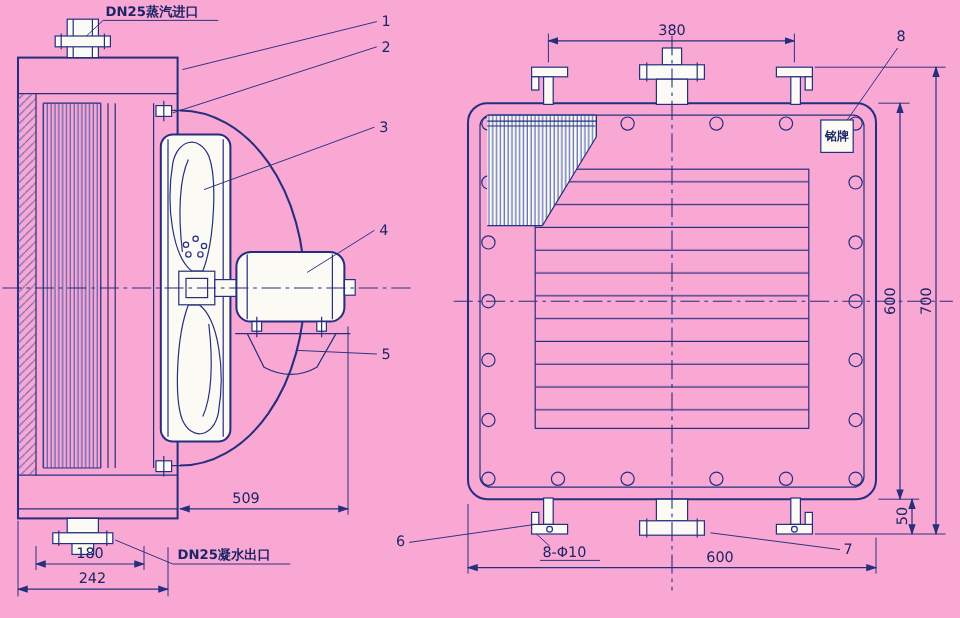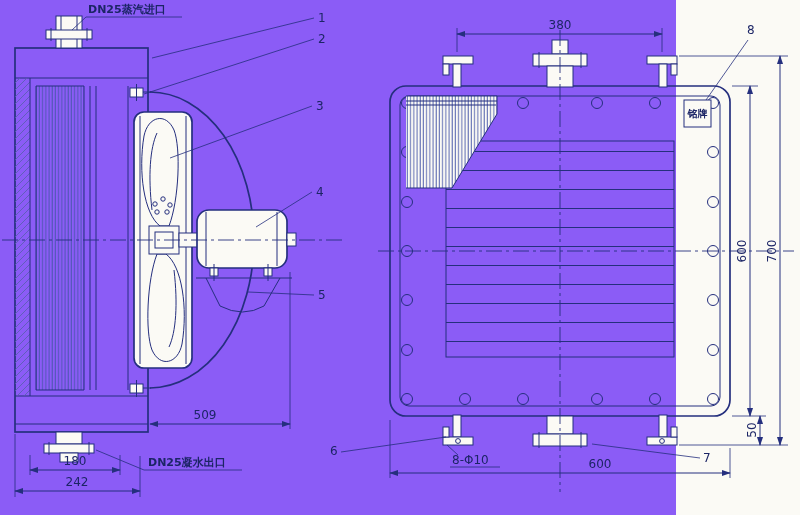--- a/index.html
+++ b/index.html
@@ -2,21 +2,21 @@
 <html><head>
 <meta charset="utf-8">
 <style>
   html,body{margin:0;padding:0;}
   body{
     width:800px;height:515px;
     background:#fbfaf5;
     font-family:"DejaVu Sans", sans-serif;
     overflow:hidden;
   }
-  .stage{position:relative;width:676px;height:515px;background:#8b5cf6;}
+  .stage{position:relative;width:800px;height:515px;background:#f9a8d4;}
   svg{display:block;}
   .ln1{stroke:#252f7e;fill:none;stroke-width:1;}
   .ln2{stroke:#252f7e;fill:none;stroke-width:1.7;}
   .fillp{fill:#fbfaf5;stroke:#252f7e;stroke-width:1;}
   .fillp2{fill:#fbfaf5;stroke:#252f7e;stroke-width:1.7;}
   .cl{stroke:#252f7e;fill:none;stroke-width:0.9;stroke-dasharray:16 4 3 4;}
   .dim{stroke:#252f7e;fill:none;stroke-width:1;}
   .ext{stroke:#252f7e;fill:none;stroke-width:0.8;}
   text{fill:#1c2566;font-family:"DejaVu Sans", sans-serif;}
   .t11{font-size:11px;font-weight:600;}

